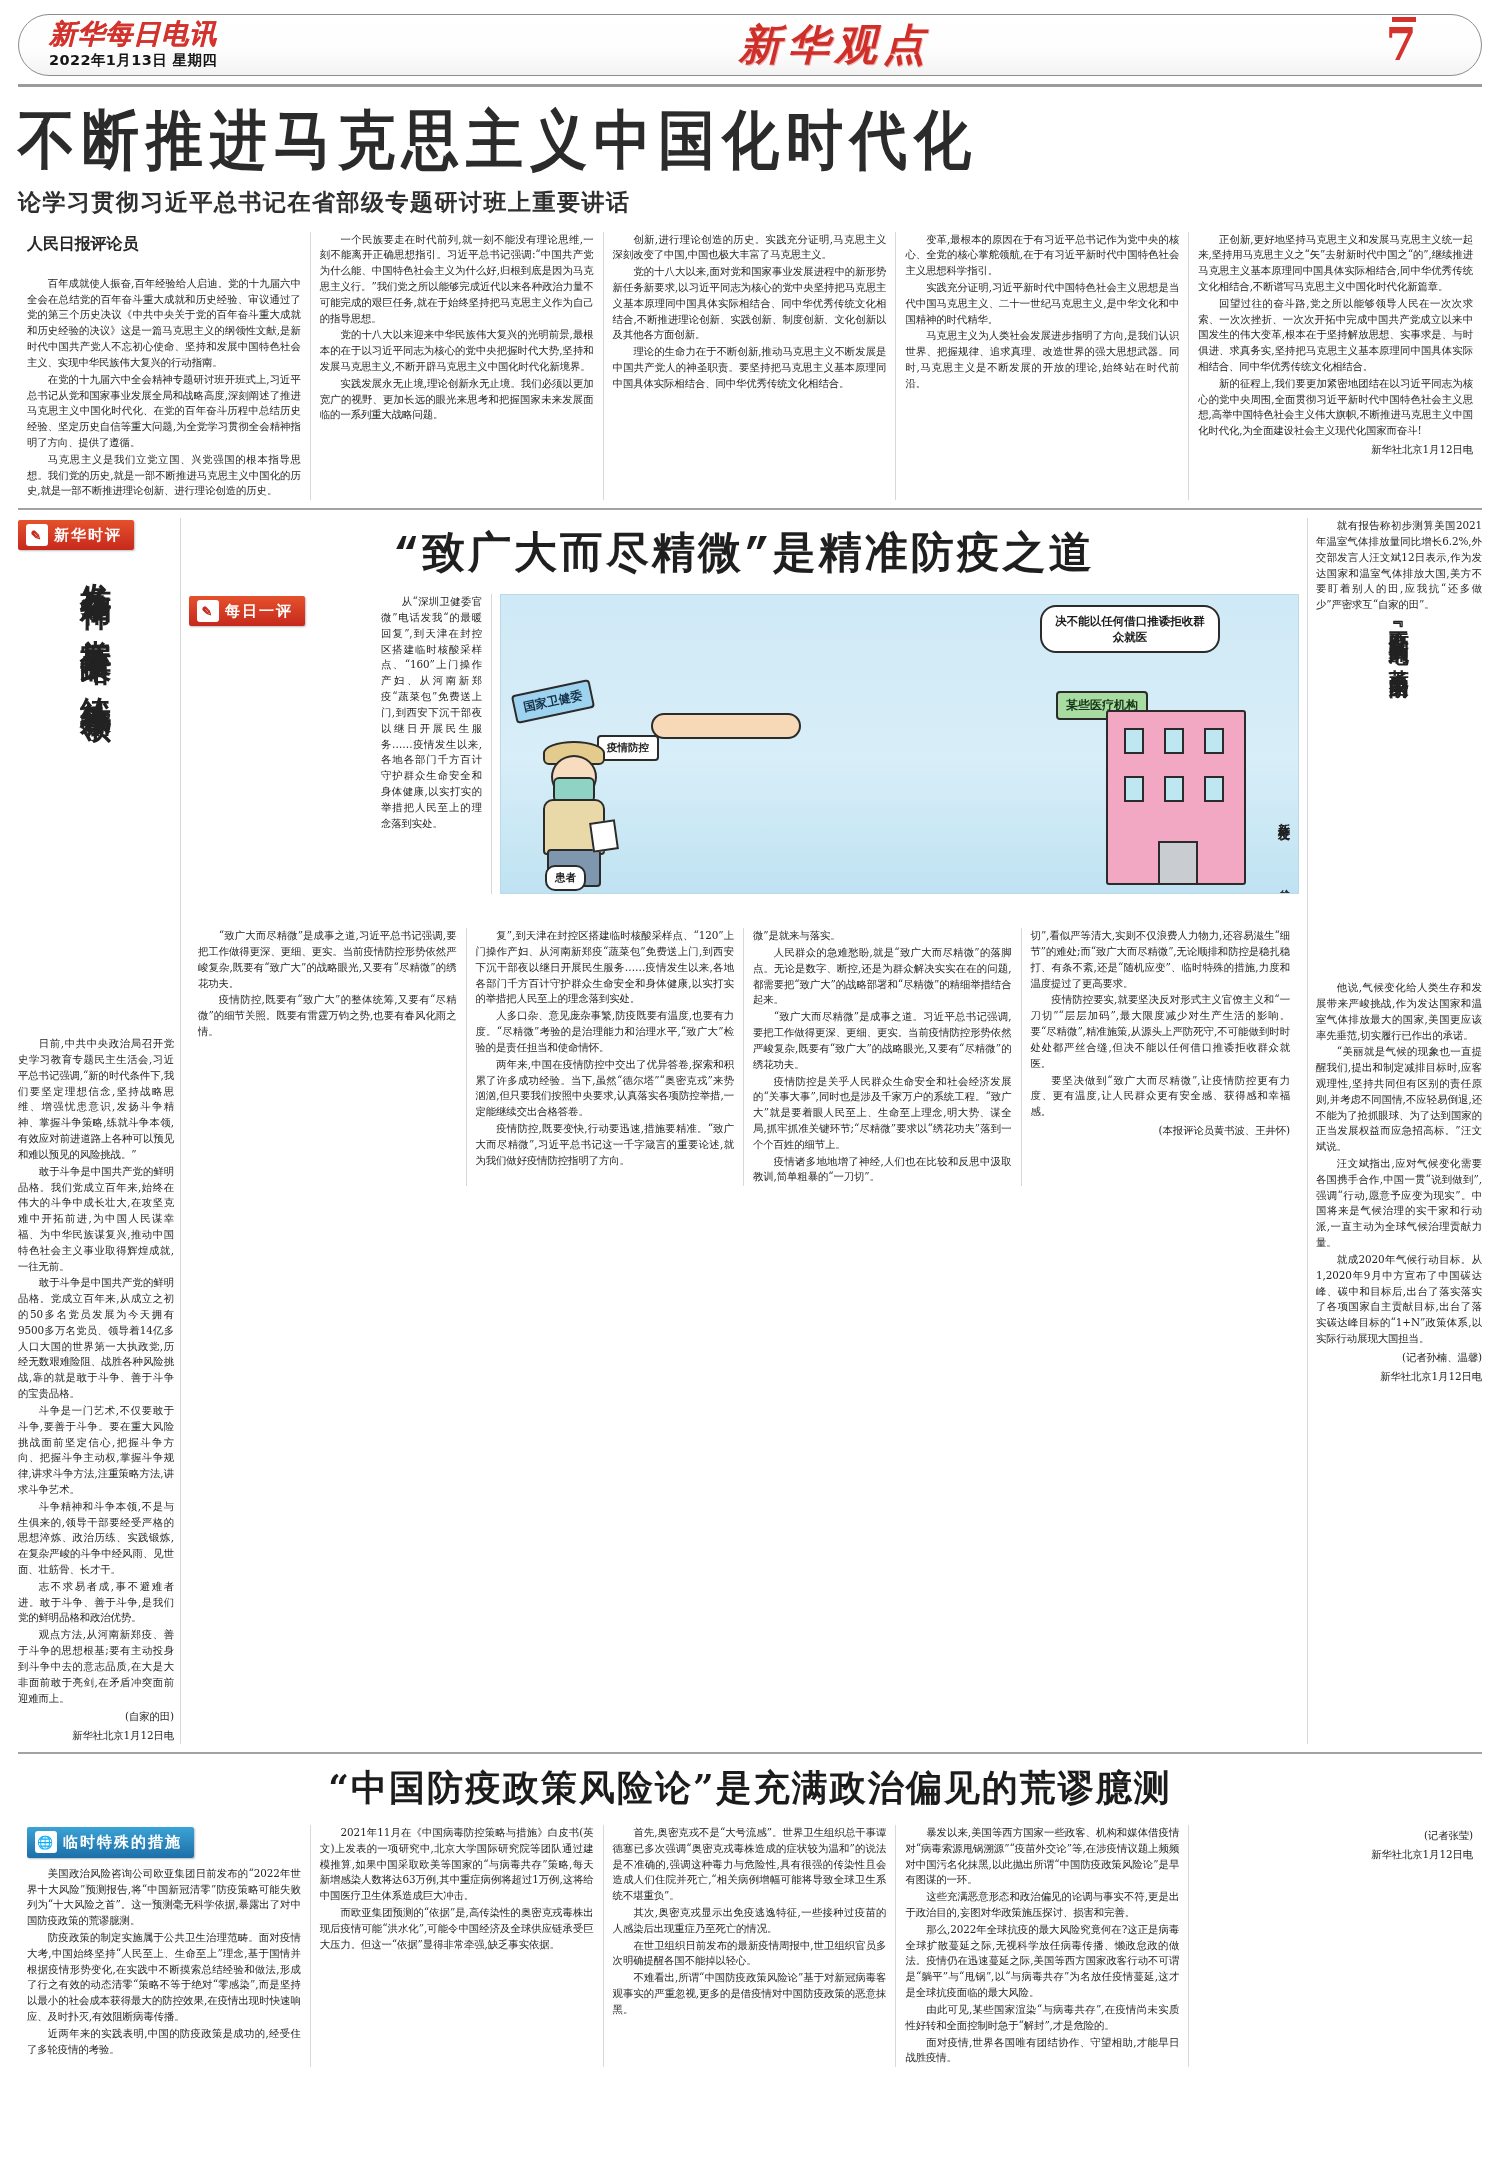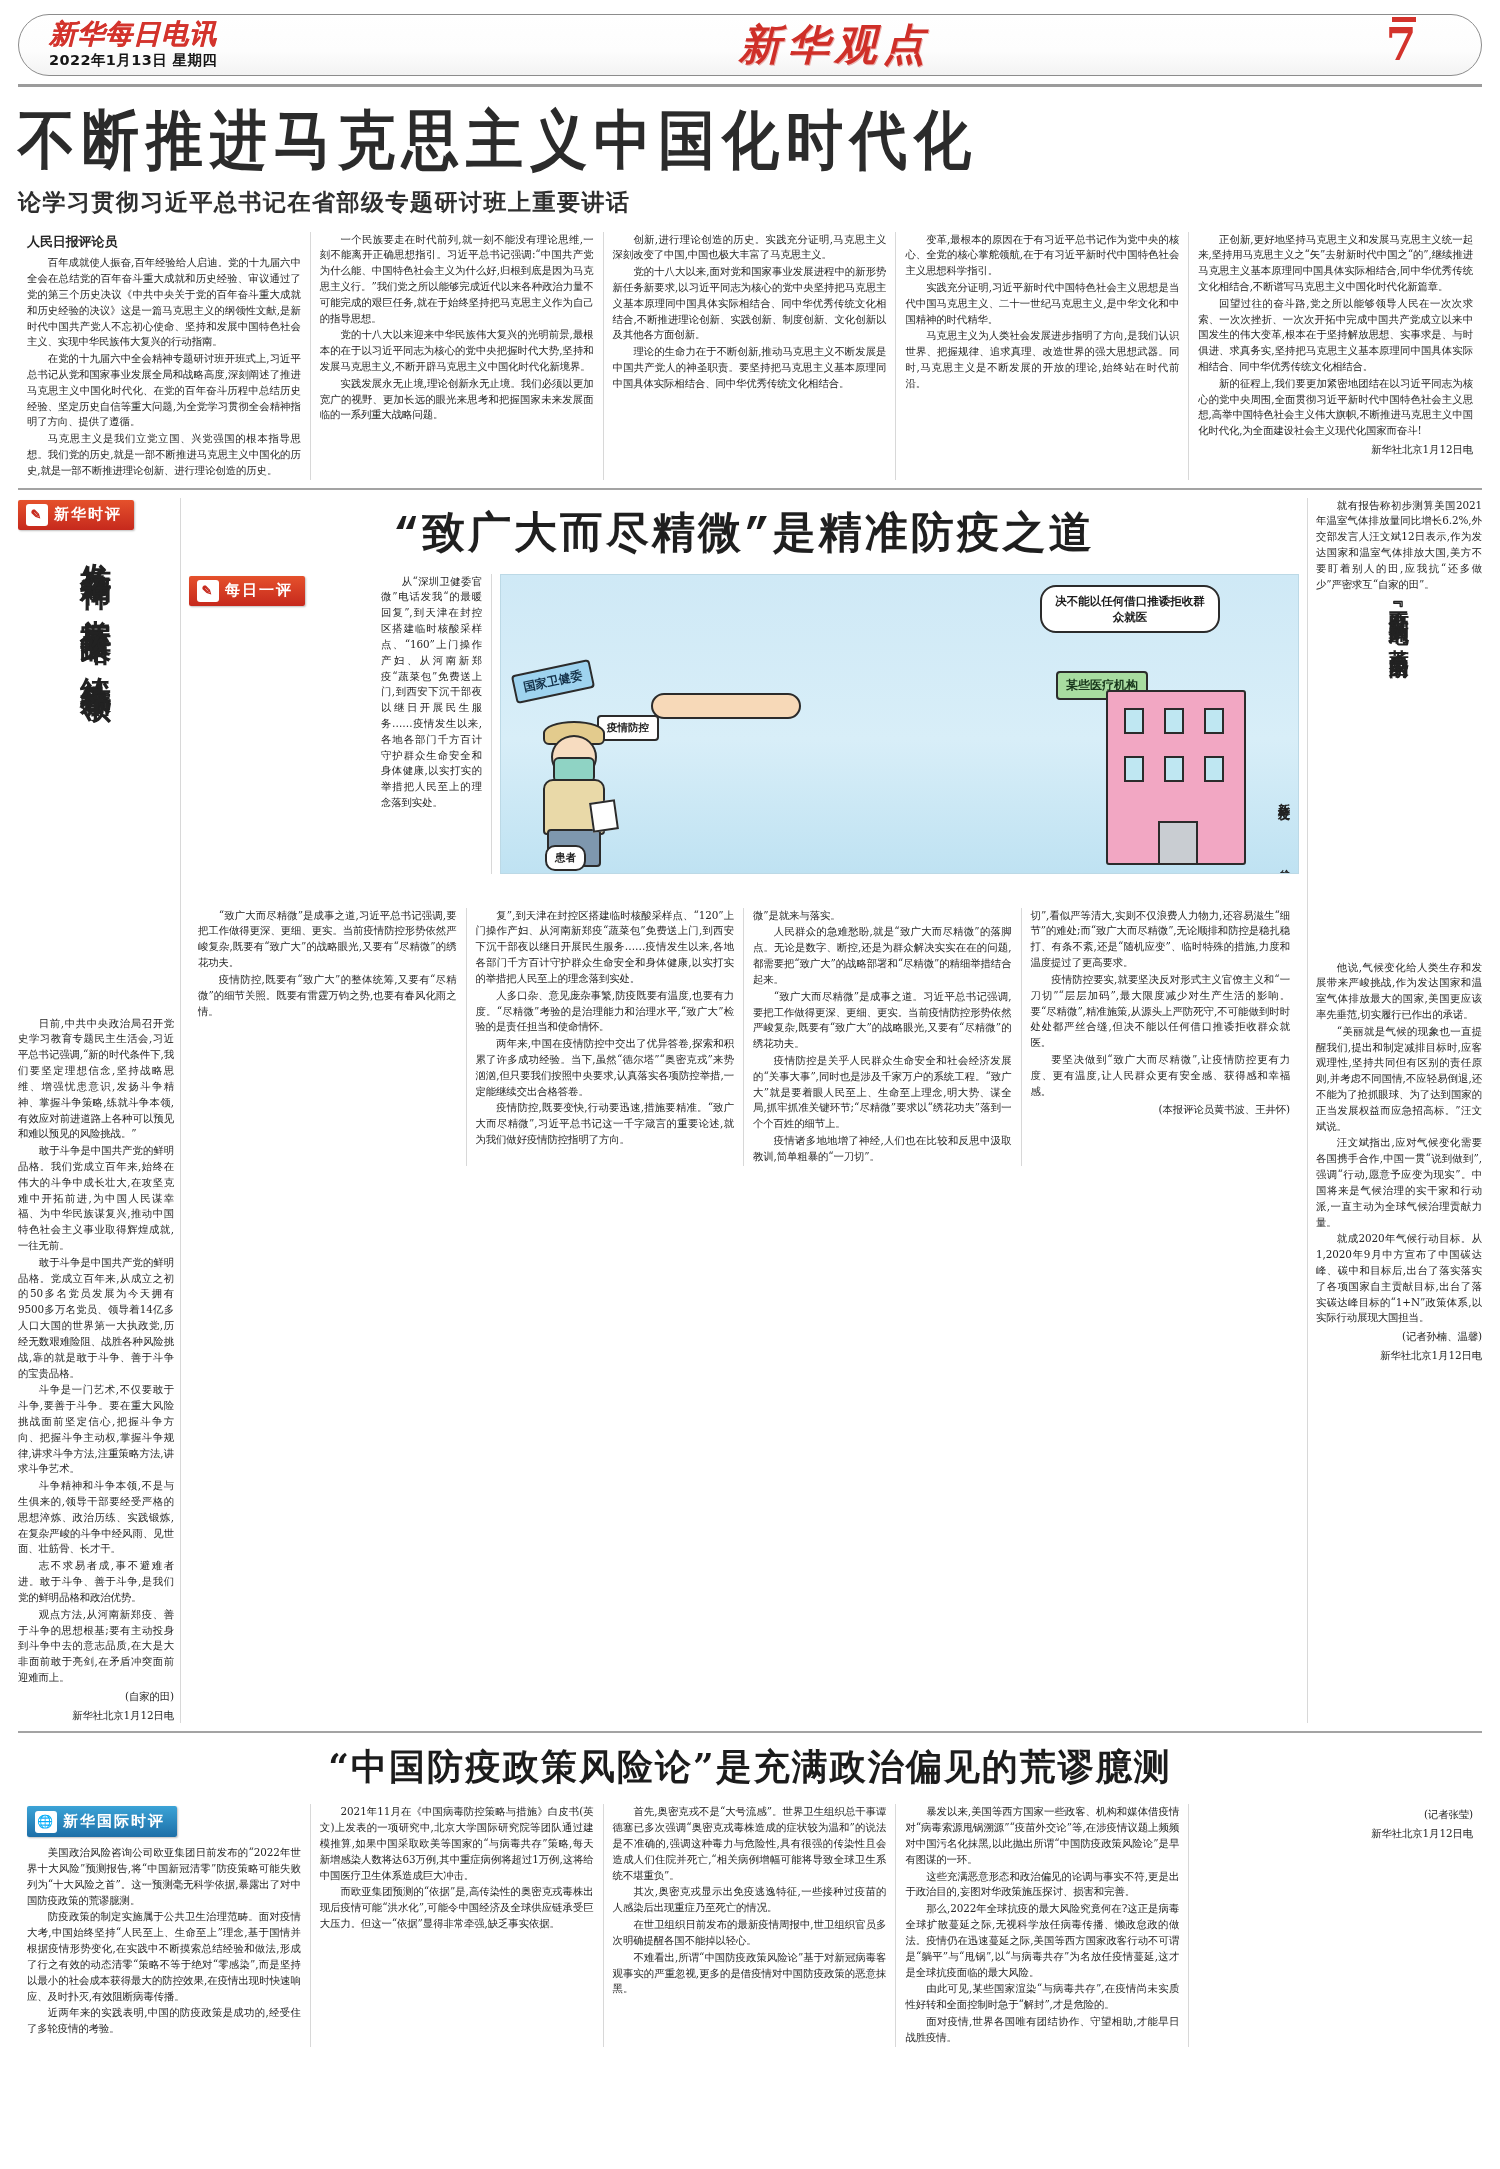--- a/index.html
+++ b/index.html
@@ -104,21 +104,21 @@
     text-align: justify;
     color: #262626;
     padding: 0 9px;
     border-right: 1px solid #d8d8d8;
     letter-spacing: -0.1px;
   }
   .col:last-child { border-right: none; }
   .col p { text-indent: 2em; margin-bottom: 1px; }
   .col p.noind { text-indent: 0; }
   .byline {
-    font-size: 13px; font-weight: bold; margin-bottom: 4px;
+    font-size: 16px; font-weight: bold; margin-bottom: 20px;
     font-family: "DejaVu Serif","Liberation Serif",serif;
   }
   .signoff { text-align: right; font-size: 10.4px; margin-top: 3px; }
 
   
   .article1 { padding: 10px 18px 0 18px; }
   .a1-cols { display: flex; }
   .a1-cols .col { width: 20%; }
   .rule-med  { margin: 8px 18px; height: 2px; background: #a3a3a3; }
 
@@ -430,21 +430,21 @@
 <div class="rule-med"></div>
 
 <div class="bottom">
   <h2 class="bot-title">“中国防疫政策风险论”是充满政治偏见的荒谬臆测</h2>
 
   <div class="bot-cols cols">
     <div class="col">
       <div class="stamp-row">
         <span class="stamp stamp-blue">
           <span class="ic">🌐</span>
-          <span>新华国际时评</span>
+          <span>临时特殊的措施</span>
         </span>
       </div>
       <p>美国政治风险咨询公司欧亚集团日前发布的“2022年世界十大风险”预测报告,将“中国新冠清零”防疫策略可能失败列为“十大风险之首”。这一预测毫无科学依据,暴露出了对中国防疫政策的荒谬臆测。</p>
       <p>防疫政策的制定实施属于公共卫生治理范畴。面对疫情大考,中国始终坚持“人民至上、生命至上”理念,基于国情并根据疫情形势变化,在实践中不断摸索总结经验和做法,形成了行之有效的动态清零“策略不等于绝对“零感染”,而是坚持以最小的社会成本获得最大的防控效果,在疫情出现时快速响应、及时扑灭,有效阻断病毒传播。</p>
       <p>近两年来的实践表明,中国的防疫政策是成功的,经受住了多轮疫情的考验。</p>
     </div>
     <div class="col">
       <p>2021年11月在《中国病毒防控策略与措施》白皮书(英文)上发表的一项研究中,北京大学国际研究院等团队通过建模推算,如果中国采取欧美等国家的“与病毒共存”策略,每天新增感染人数将达63万例,其中重症病例将超过1万例,这将给中国医疗卫生体系造成巨大冲击。</p>
       <p>而欧亚集团预测的“依据”是,高传染性的奥密克戎毒株出现后疫情可能“洪水化”,可能令中国经济及全球供应链承受巨大压力。但这一“依据”显得非常牵强,缺乏事实依据。</p>
     </div>

